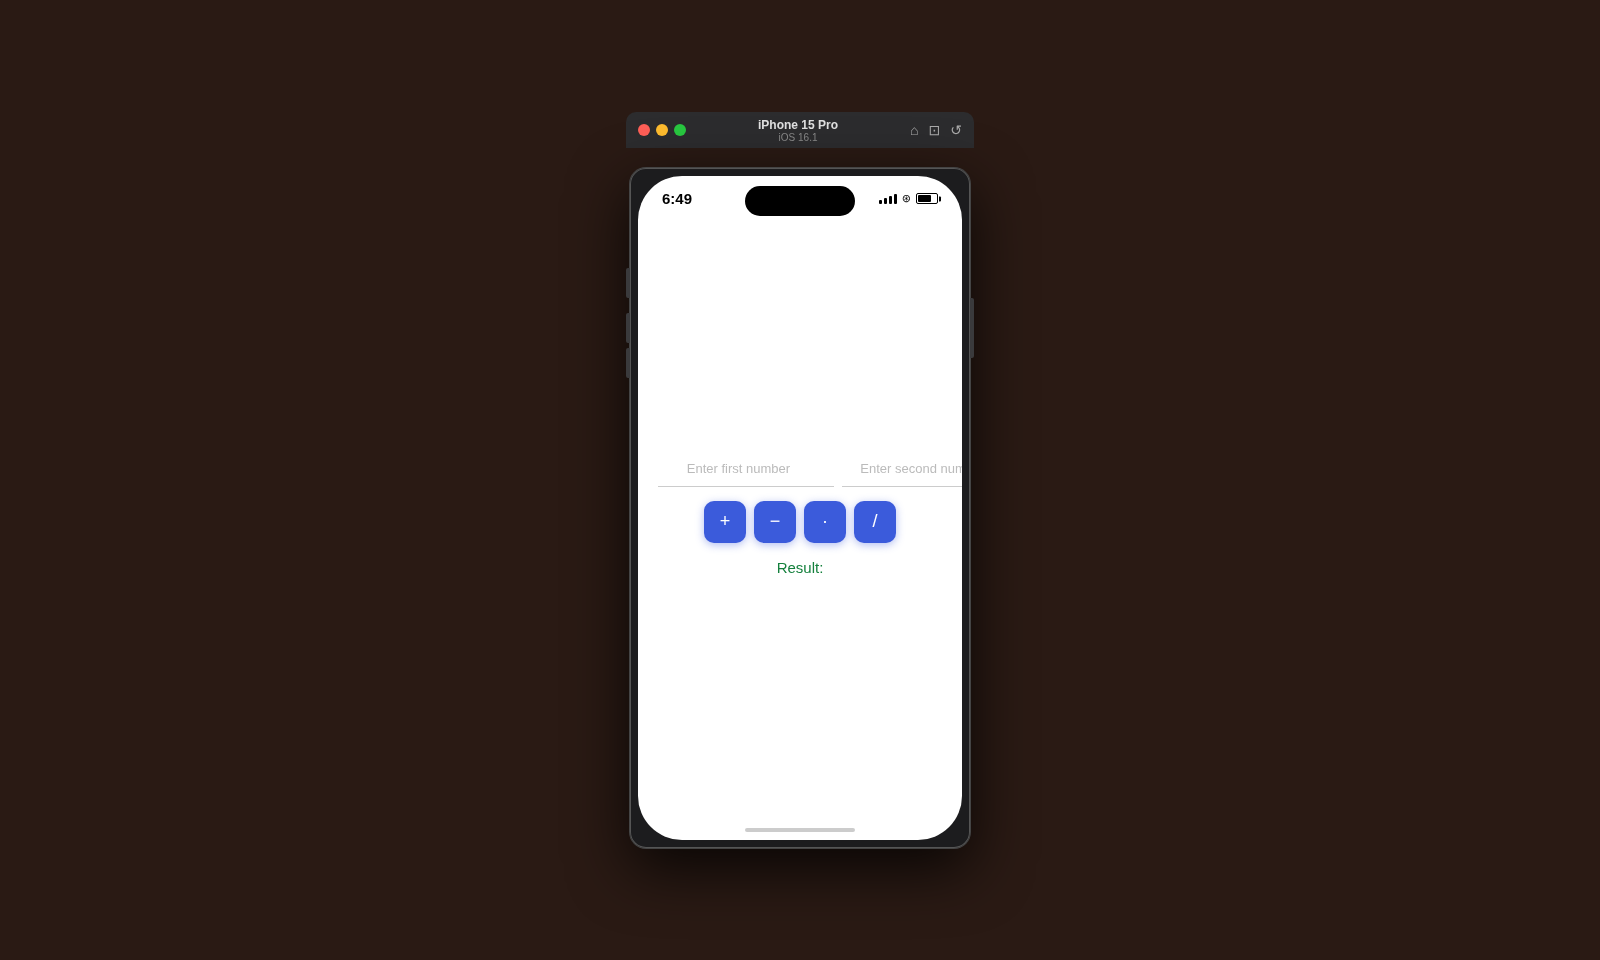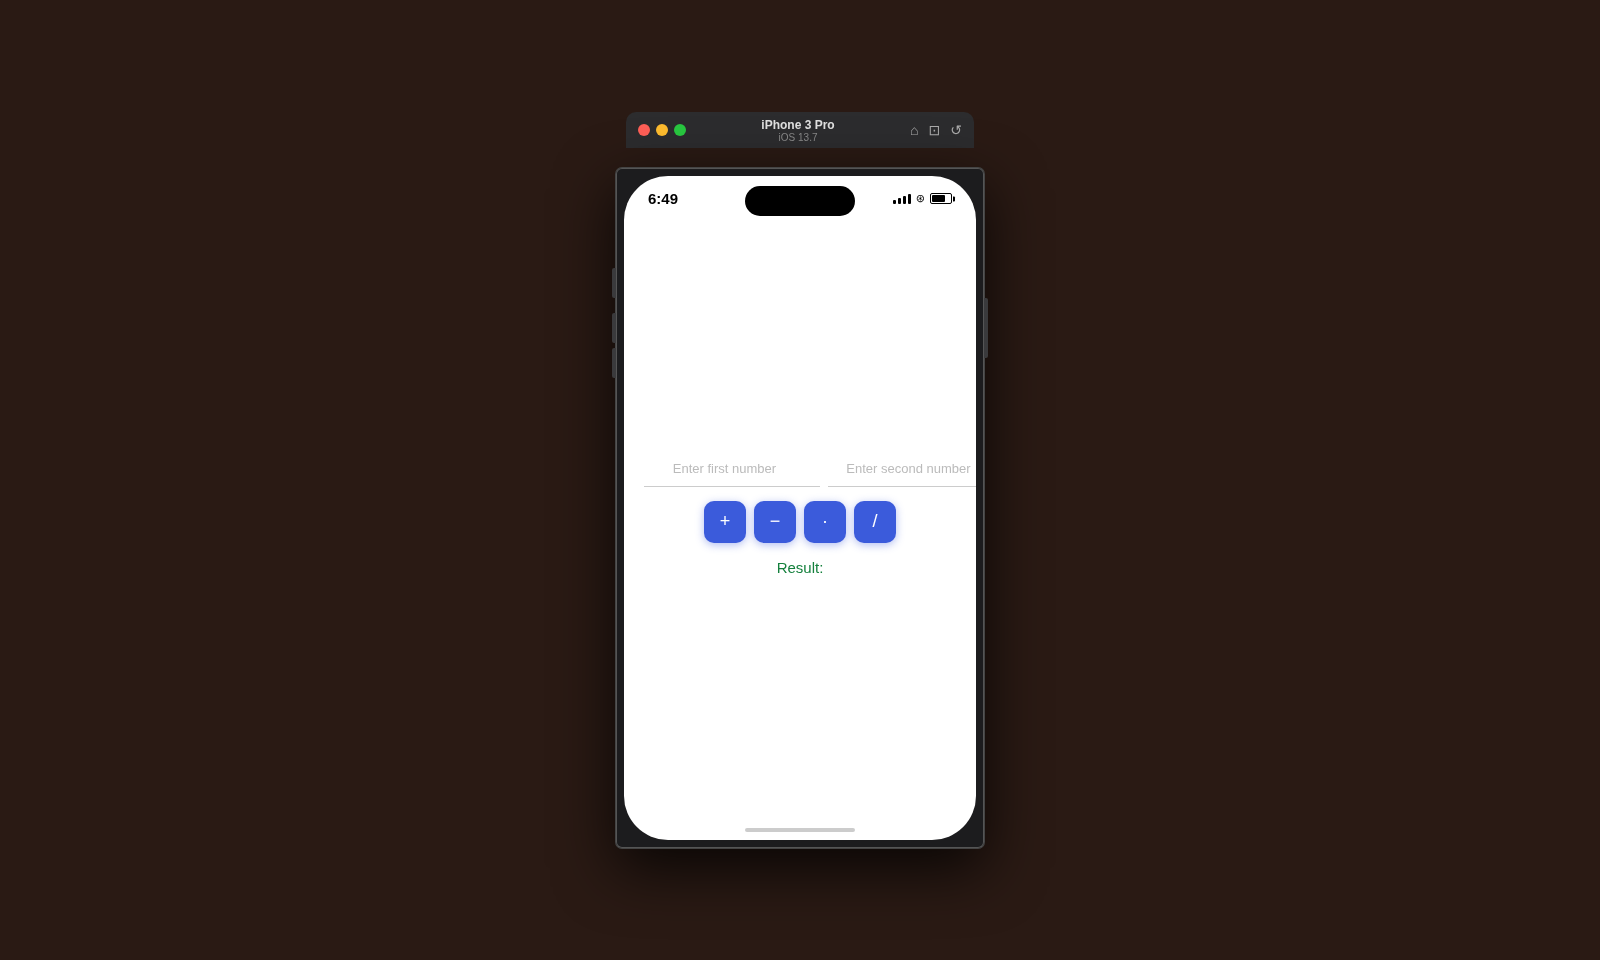--- a/index.html
+++ b/index.html
@@ -72,24 +72,24 @@
     }
 
     .title-bar-icon {
       color: #aaa;
       font-size: 14px;
       cursor: pointer;
     }
 
     
     .phone-frame {
-      width: 368px;
+      width: 340px;
       height: 680px;
       background: #1c1c1e;
-      border-radius: 6px;
+      border-radius: 16px;
       padding: 8px;
       box-shadow:
         0 0 0 1px #444,
         0 20px 60px rgba(0,0,0,0.8),
         inset 0 0 0 1px #555;
       position: relative;
       margin-top: 20px;
     }
 
     
@@ -294,22 +294,22 @@
 
 <div class="simulator-wrapper">
 
   <div class="title-bar">
     <div class="title-bar-left">
       <div class="traffic-light red"></div>
       <div class="traffic-light yellow"></div>
       <div class="traffic-light green"></div>
     </div>
     <div class="title-bar-center">
-      <span class="device-title">iPhone 3 Pro</span>
-      <span class="device-subtitle">iOS 13.7</span>
+      <span class="device-title">iPhone 15 Pro</span>
+      <span class="device-subtitle">iOS 16.1</span>
     </div>
     <div class="title-bar-right">
       <span class="title-bar-icon">⌂</span>
       <span class="title-bar-icon">⊡</span>
       <span class="title-bar-icon">↺</span>
     </div>
   </div>
 
   <div class="phone-frame">
     <div class="phone-screen">

